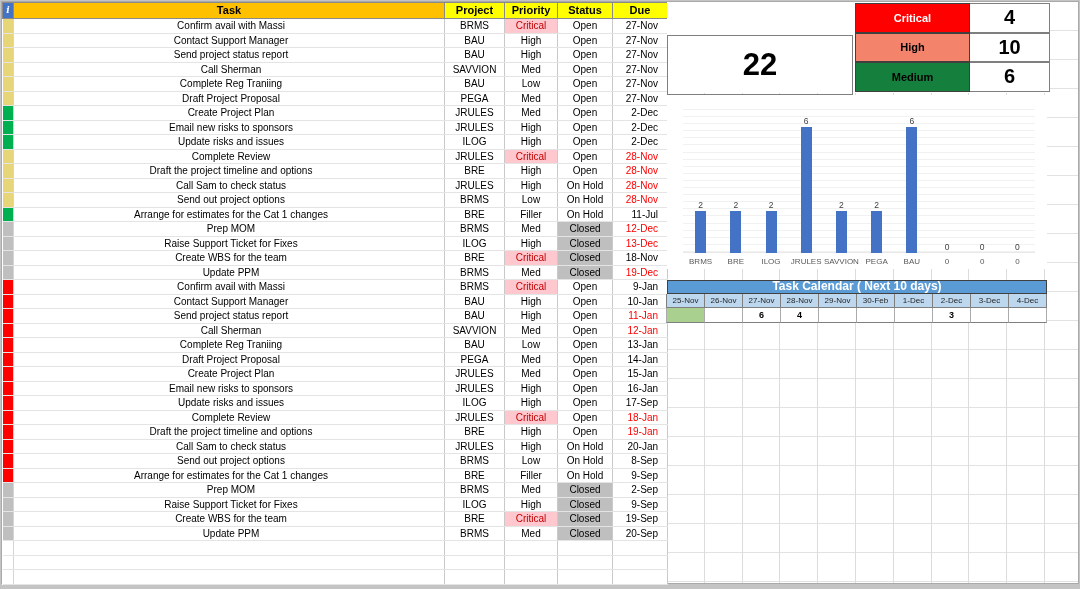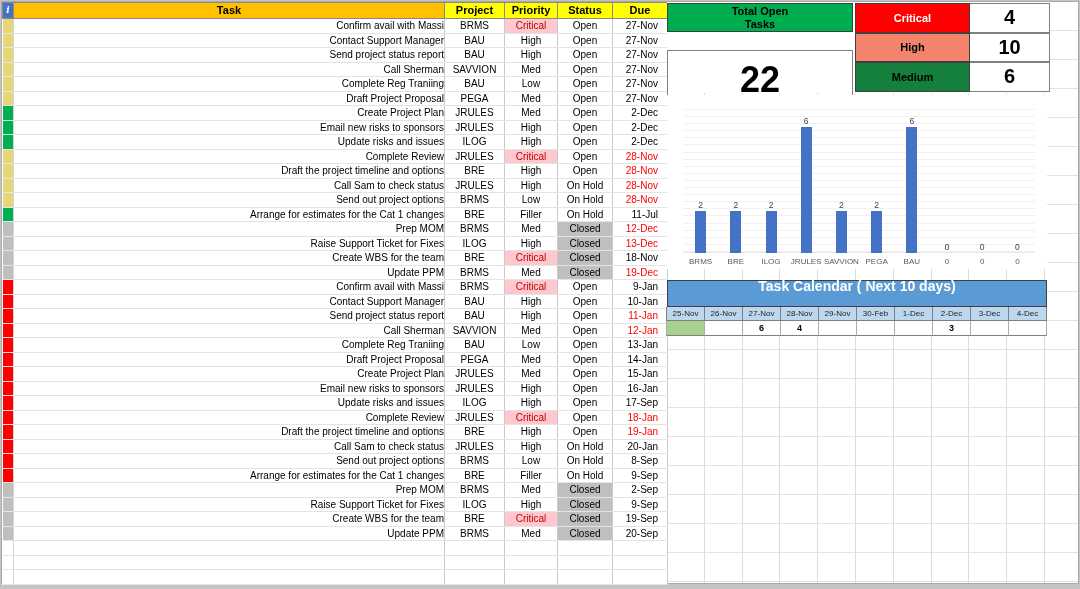--- a/index.html
+++ b/index.html
@@ -12,47 +12,47 @@
       repeating-linear-gradient(to right, transparent 0 36.8px, #DCDCDC 36.8px 37.8px),
       repeating-linear-gradient(to bottom, transparent 0 13.55px, #E2E2E2 13.55px 14.5px);}
   
   .tasktable{position:absolute;left:0;top:0;width:665px;border-collapse:collapse;table-layout:fixed;font-size:10px;color:#000;background:#fff;}
   .tasktable th{height:15px;border:1px solid #8A8A8A;font-weight:bold;padding:0;line-height:15px;}
   .h-i{background:#4472C4;color:#fff;font-family:"DejaVu Serif",serif;font-style:italic;font-size:9px;}
   .h-task{background:#FFC000;font-size:11px;}
   .h-col{background:#FFFF00;font-size:11px;}
   .tasktable td{height:13.5px;padding:0;line-height:13.5px;border-right:1px solid #C9C9C9;border-bottom:1px solid #E4E4E4;overflow:hidden;white-space:nowrap;}
   td.marker{border-right:1px solid #D5D5D5;}
-  td.c-task{padding-left:4px;text-align:right;}
+  td.c-task{padding-left:4px;text-align:center;}
   td.c-proj,td.c-pri,td.c-status{text-align:center;}
   td.c-due{text-align:right;padding-right:9px;}
   td.crit{background:#FFC7CE;color:#C00000;}
   td.closed{background:#BFBFBF;}
   td.reddate{color:#FF0000;}
   
   .summary{position:absolute;left:665px;top:0;width:383px;height:91px;background:#fff;}
   .total-label{position:absolute;left:0;top:1px;width:186px;height:29px;background:#00AD50;border:1px solid #3F3F3F;box-sizing:border-box;display:flex;align-items:center;justify-content:center;font-weight:bold;font-size:11px;line-height:1.15;text-align:center;}
   .total-label span{display:block;width:84px;}
-  .total-value{position:absolute;left:0;top:48px;width:186px;height:60px;border:1px solid #7F7F7F;box-sizing:border-box;display:flex;align-items:center;justify-content:center;font-weight:bold;font-size:36px;}
+  .total-value{position:absolute;left:0;top:33px;width:186px;height:60px;border:1px solid #7F7F7F;box-sizing:border-box;display:flex;align-items:center;justify-content:center;font-weight:bold;font-size:31px;}
   .stats{position:absolute;left:188px;top:1px;width:195px;display:grid;grid-template-columns:115px 80px;grid-auto-rows:29.5px;}
   .stat-label{box-sizing:border-box;border:1px solid #3F3F3F;display:flex;align-items:center;justify-content:center;font-weight:bold;font-size:11px;}
   .stat-value{box-sizing:border-box;border:1px solid #7F7F7F;border-left:none;display:flex;align-items:center;justify-content:center;font-weight:bold;font-size:20px;background:#fff;}
   
   .chart{position:absolute;left:665px;top:93px;width:380px;height:174px;background:#fff;}
   .chart-grid{position:absolute;left:16px;right:12px;top:10px;bottom:16px;
     background:repeating-linear-gradient(to top, #F1F1F1 0 1px, transparent 1px 7.1px);border-bottom:1px solid #E9E9E9;}
   .chart-cols{position:absolute;left:16px;right:12px;top:10px;bottom:16px;display:flex;align-items:flex-end;}
   .chart-col{flex:1;display:flex;flex-direction:column;align-items:center;justify-content:flex-end;}
   .bar-value{font-size:8.5px;color:#404040;margin-bottom:2px;line-height:1;}
   .bar{width:11px;background:#4472C4;}
   .chart-cats{position:absolute;left:16px;right:12px;bottom:1px;height:13px;display:flex;}
   .chart-cat{flex:1;text-align:center;font-size:8px;color:#595959;line-height:13px;overflow:hidden;}
   
   .calendar{position:absolute;left:665px;top:278px;width:380px;background:#fff;}
-  .cal-title{height:27px;box-sizing:border-box;background:#5B9BD5;border:1px solid #404040;color:#fff;font-weight:bold;font-size:14px;line-height:11px;text-align:center;}
+  .cal-title{height:14px;box-sizing:border-box;background:#5B9BD5;border:1px solid #404040;color:#fff;font-weight:bold;font-size:12px;line-height:11px;text-align:center;}
   .cal-dates,.cal-values{display:grid;grid-template-columns:repeat(10,1fr);border-radius:6px;}
   .cal-date{height:14px;box-sizing:border-box;background:#BDD7EE;border-right:1px solid #7F7F7F;border-bottom:1px solid #7F7F7F;border-left:1px solid #7F7F7F;margin-left:-1px;font-size:8px;line-height:14px;text-align:center;color:#1F1F1F;}
   .cal-value{height:15px;box-sizing:border-box;background:#fff;border-right:1px solid #ABABAB;border-bottom:1px solid #7F7F7F;border-left:1px solid #ABABAB;margin-left:-1px;font-size:9px;font-weight:bold;line-height:15px;text-align:center;}
   .cal-value.today{background:#A9D08E;}
 </style>
 </head>
 <body>
 
 <div class="stage">
   <div class="sheet">
@@ -387,23 +387,20 @@
             <td class="c-task"></td>
             <td class="c-proj"></td>
             <td class="c-pri"></td>
             <td class="c-status"></td>
             <td class="c-due"></td>
           </tr>
         </tbody>
     </table>
 
     <div class="summary">
-      <div class="total-label">
-          <span>Total Open Tasks</span>
-        </div>
       <div class="total-value">22</div>
       <div class="stats" id="statGrid">
           <div class="stat-label" style="background: rgb(255, 0, 0); color: rgb(255, 255, 255);">Critical</div>
           <div class="stat-value">4</div>
           <div class="stat-label" style="background: rgb(244, 131, 108); color: rgb(0, 0, 0);">High</div>
           <div class="stat-value">10</div>
           <div class="stat-label" style="background: #15803d; color: rgb(0, 0, 0);">Medium</div>
           <div class="stat-value">6</div>
         </div>
     </div>

